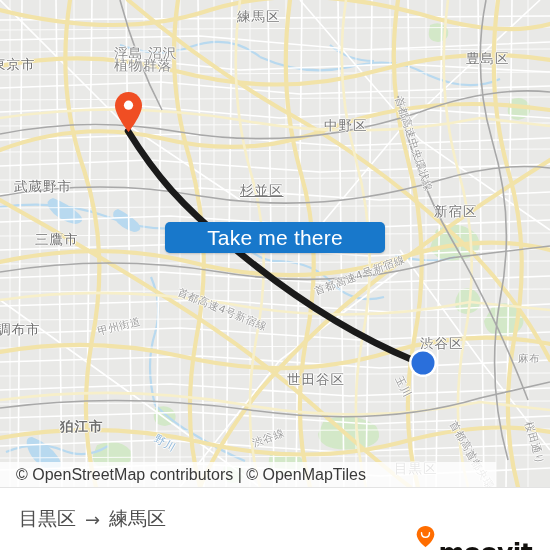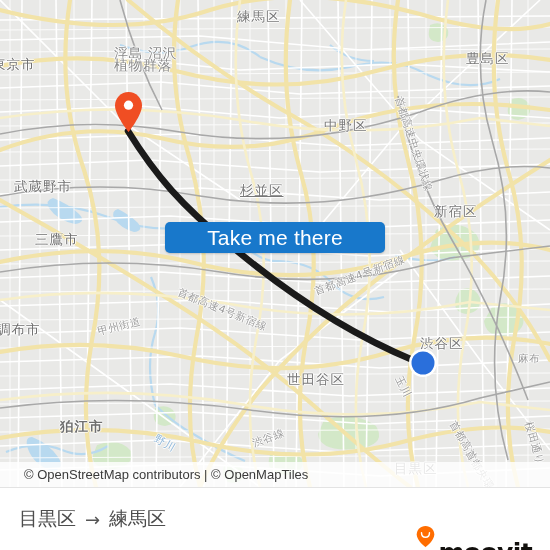--- a/index.html
+++ b/index.html
@@ -97,28 +97,28 @@
     justify-content: center;
     box-shadow: 0 1px 2px rgba(0,0,0,.18);
     padding: 0;
   }
 
   
   #attribution {
     position: absolute;
     left: 0;
     top: 462px;
-    width: 550px;
+    width: 496px;
     height: 25px;
     background: rgba(255,255,255,.82);
     display: flex;
     align-items: center;
-    padding-left: 24px;
+    padding-left: 16px;
     box-sizing: border-box;
-    font-size: 13px;
+    font-size: 16px;
     color: #3a3a3a;
     font-family: "Liberation Sans", sans-serif;
   }
 
   
   #footer {
     position: absolute;
     left: 0;
     top: 487px;
     width: 550px;

